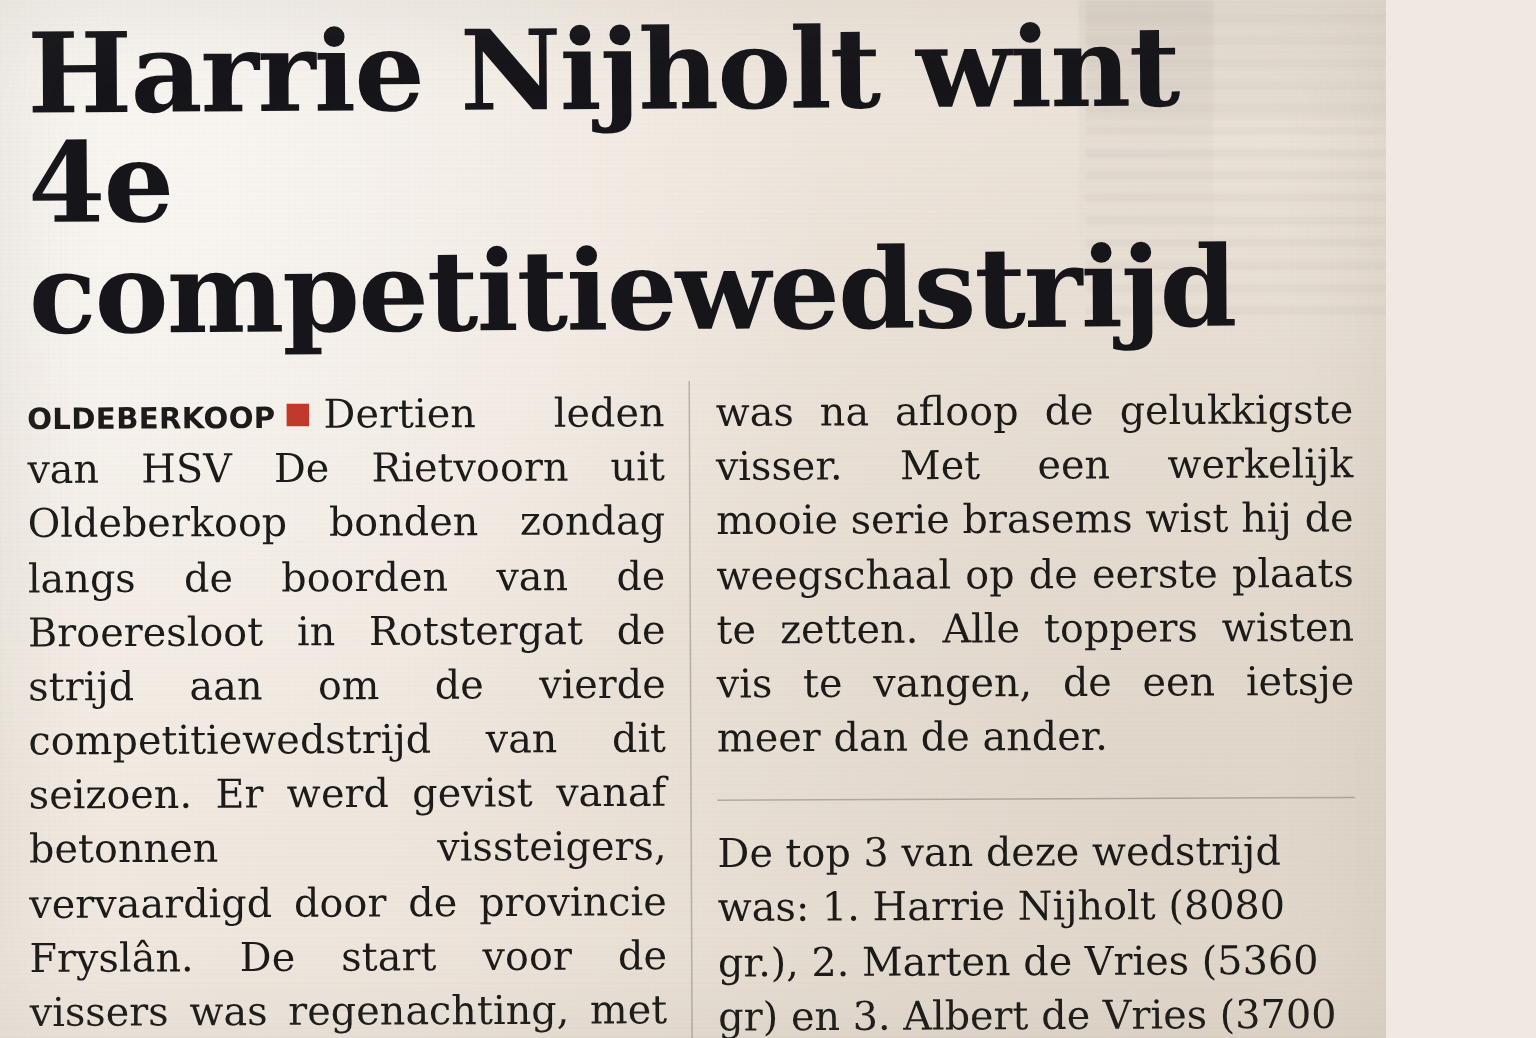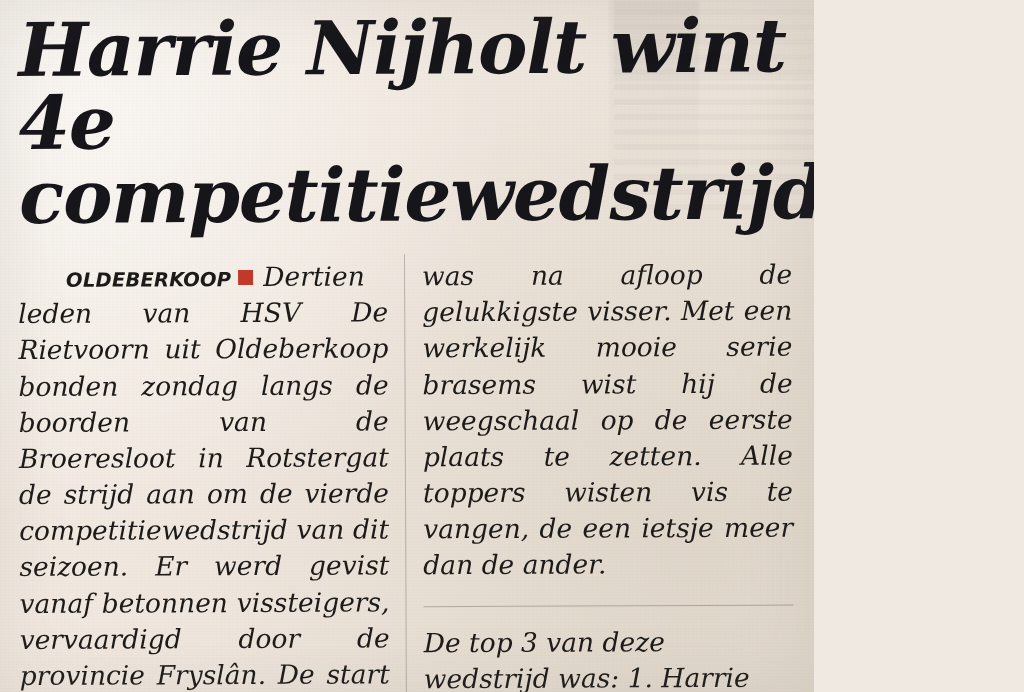--- a/index.html
+++ b/index.html
@@ -11,29 +11,28 @@
     height: 692px;
     overflow: hidden;
     background: #efe9e2;
     font-family: "Liberation Serif", serif;
     color: #1b1a18;
   }
 
   
   .page {
     position: relative;
-    width: 814px;
+    width: 924px;
     height: 692px;
     box-sizing: border-box;
     background:
       radial-gradient(circle at 12% 18%, rgba(255,255,255,0.55) 0%, rgba(255,255,255,0) 45%),
       radial-gradient(circle at 85% 80%, rgba(214,203,190,0.55) 0%, rgba(255,255,255,0) 55%),
       linear-gradient(110deg, #f3ece4 0%, #efe7de 35%, #ece4da 65%, #e9e1d6 100%);
     overflow: hidden;
-    font-style: italic;
   }
   .grain {
     position: absolute;
     inset: 0;
     pointer-events: none;
     opacity: .35;
     background-image:
       repeating-linear-gradient(0deg, rgba(160,150,138,0.06) 0px, rgba(160,150,138,0.06) 1px, rgba(255,255,255,0) 1px, rgba(255,255,255,0) 3px),
       repeating-linear-gradient(90deg, rgba(160,150,138,0.05) 0px, rgba(160,150,138,0.05) 1px, rgba(255,255,255,0) 1px, rgba(255,255,255,0) 4px);
   }
@@ -118,21 +117,20 @@
     margin: 0;
     -webkit-font-smoothing: antialiased;
   }
 
   .dateline {
     font-family: "DejaVu Sans", sans-serif;
     font-weight: 700;
     font-size: 19.5px;
     letter-spacing: 0.2px;
     color: #1c1b19;
-    margin-left: 48px;
   }
   .dingbat {
     display: inline-block;
     width: 15px;
     height: 15px;
     background: #c0392b;
     margin: 0 10px 0 7px;
     vertical-align: 1px;
   }
 

